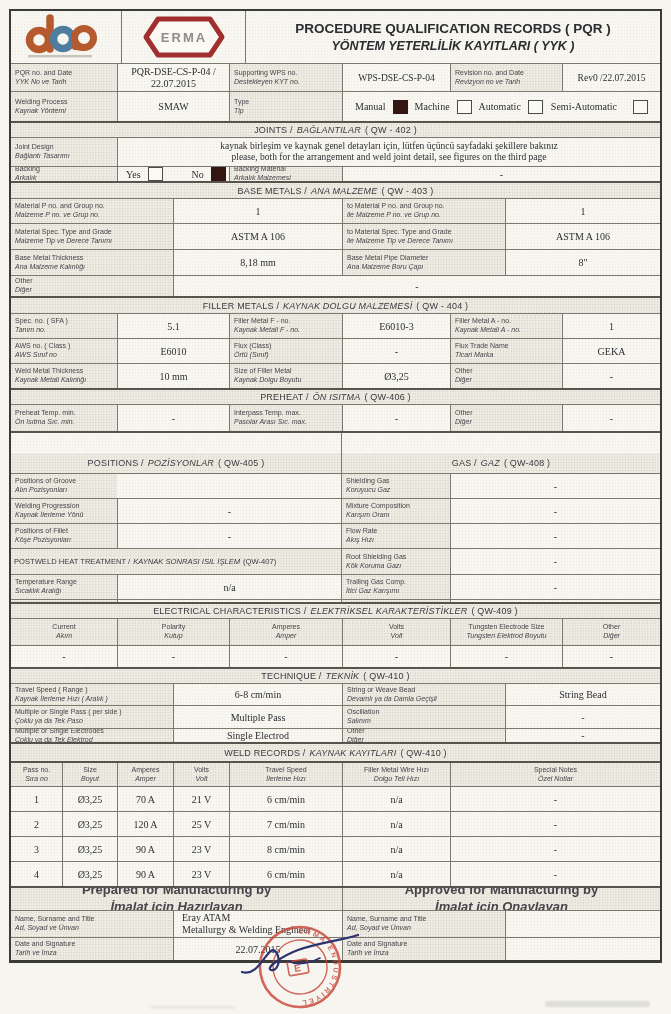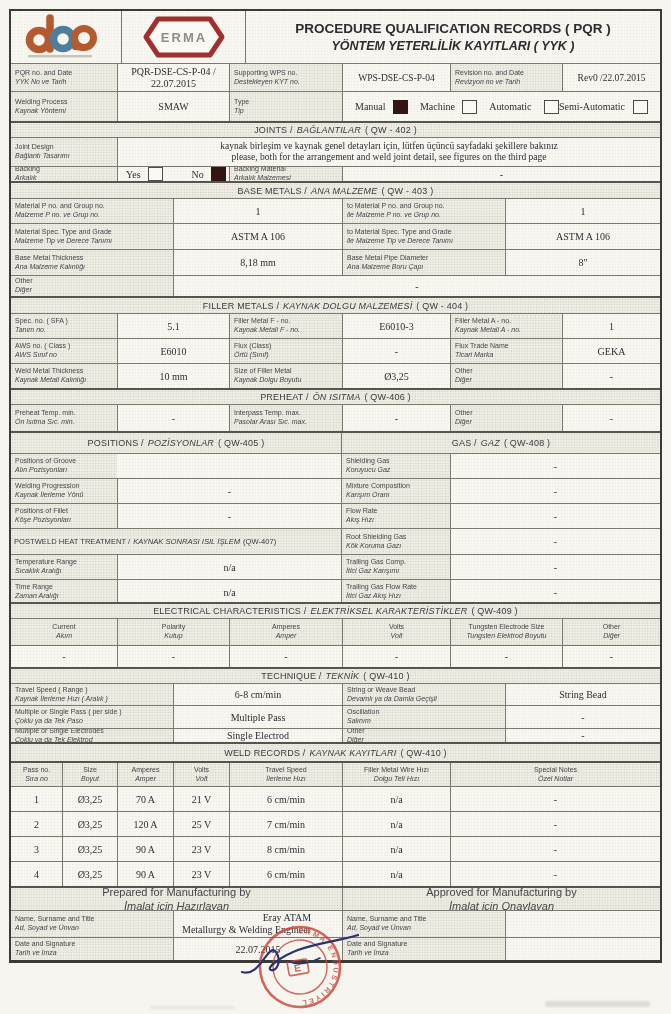--- a/index.html
+++ b/index.html
@@ -10,46 +10,46 @@
   .r{display:flex;border-top:1px solid #7a796f;box-sizing:border-box;overflow:hidden;}
   .r.first{border-top:none;}
   .r.thick{border-top:2px solid #55554e;}
   .c{box-sizing:border-box;border-left:1px solid #7a796f;min-width:0;overflow:hidden;}
   .c:first-child{border-left:none;}
   .dots{background-color:#edebe2;background-image:radial-gradient(rgba(105,103,90,.28) .55px,transparent .65px);background-size:2.7px 2.7px;}
   .lab{display:flex;flex-direction:column;justify-content:center;padding:1px 4px;font-size:7px;line-height:1.25;color:#45454b;}
   .lab .tr{font-style:italic;}
   .lab.center{align-items:center;text-align:center;}
   .val{font-family:"Liberation Serif",serif;font-size:10px;color:#2e2e33;display:flex;align-items:center;justify-content:center;text-align:center;padding:0 3px;}
-  .val.left{justify-content:flex-start;text-align:right;padding-left:8px;}
+  .val.left{justify-content:flex-start;text-align:left;padding-left:8px;}
   .val .stack{display:flex;flex-direction:column;line-height:1.15;}
   .sec{display:flex;align-items:center;justify-content:center;gap:4px;font-size:9px;letter-spacing:.2px;color:#3a3a40;}
   .sec .str{font-style:italic;}
   .w1{width:106px;flex:none}.w2{width:112px;flex:none}.w3{width:113px;flex:none}
   .w4{width:108px;flex:none}.w5{width:112px;flex:none}.w6{flex:1}
   .q1{width:162px;flex:none}.q2{width:169px;flex:none}.q3{width:163px;flex:none}.q4{flex:1}
   .t1{width:51px;flex:none}.t2{width:55px;flex:none}.t3{width:56px;flex:none}.t4{width:56px;flex:none}
   .t5{width:113px;flex:none}.t6{width:108px;flex:none}.t7{flex:1}
   .hl{width:331px;flex:none;border-right:1px solid #7a796f;box-sizing:border-box;}
   .hr{flex:1;min-width:0;}
   .hrow{display:flex;border-top:1px solid #7a796f;box-sizing:border-box;overflow:hidden;}
-  .hrow.first{border-top:none;}
+  .hrow.first{border-top:none;margin-top:20px;}
   .lw{width:106px;flex:none}.rw{width:108px;flex:none}.fx{flex:1}
   .cb{width:13px;height:12px;border:1px solid #4c4c46;background:#faf9f4;display:inline-block;flex:none;}
   .cb.filled{background:#331612;border-color:#331612;}
   .optlab{font-family:"Liberation Serif",serif;font-size:10px;color:#2e2e33;}
   .typebox{flex:1;display:flex;align-items:center;justify-content:space-between;padding:0 12px;gap:4px;}
   .opt{display:flex;align-items:center;gap:7px;}
   .titlebox{flex:1;display:flex;flex-direction:column;align-items:center;justify-content:center;line-height:1.3;}
   .title-en{font-weight:bold;font-size:13.5px;color:#2c2c31;}
   .title-tr{font-weight:bold;font-style:italic;font-size:12.5px;color:#2c2c31;}
   .logo{display:flex;align-items:center;justify-content:center;flex:none;}
   .pwht{font-size:7.6px;display:flex;align-items:center;padding:0 3px;gap:3px;color:#3a3a40;white-space:nowrap;}
   .pwht .str{font-style:italic;}
-  .sighead{display:flex;flex-direction:column;align-items:center;justify-content:center;font-size:11px;line-height:1.3;color:#45454b;}
+  .sighead{display:flex;flex-direction:column;align-items:center;justify-content:center;font-size:13px;line-height:1.3;color:#45454b;font-weight:bold;}
   .sighead .tr{font-style:italic;}
   .overlay{position:absolute;pointer-events:none;}
   .smudge{position:absolute;background:rgba(135,133,125,.22);border-radius:3px;filter:blur(1px);}
 </style>
 </head>
 <body>
 
 <div class="doc">
 <div class="frame">
 
@@ -120,21 +120,21 @@
         <span class="optlab">Manual</span>
         <span class="cb filled"></span>
       </span>
       <span class="opt">
         <span class="optlab">Machine</span>
         <span class="cb"></span>
       </span>
       <span class="opt">
         <span class="optlab">Automatic</span>
       </span>
-      <span class="opt" style="gap:0">
+      <span class="opt" style="gap:8px">
         <span class="cb"></span>
         <span class="optlab">Semi-Automatic</span>
         <span class="cb" style="margin-left:8px"></span>
       </span>
     </div>
   </div>
 
   <div class="r thick sec dots" style="height:16px">
     <span>JOINTS /</span>
     <span class="str">BAĞLANTILAR</span>

